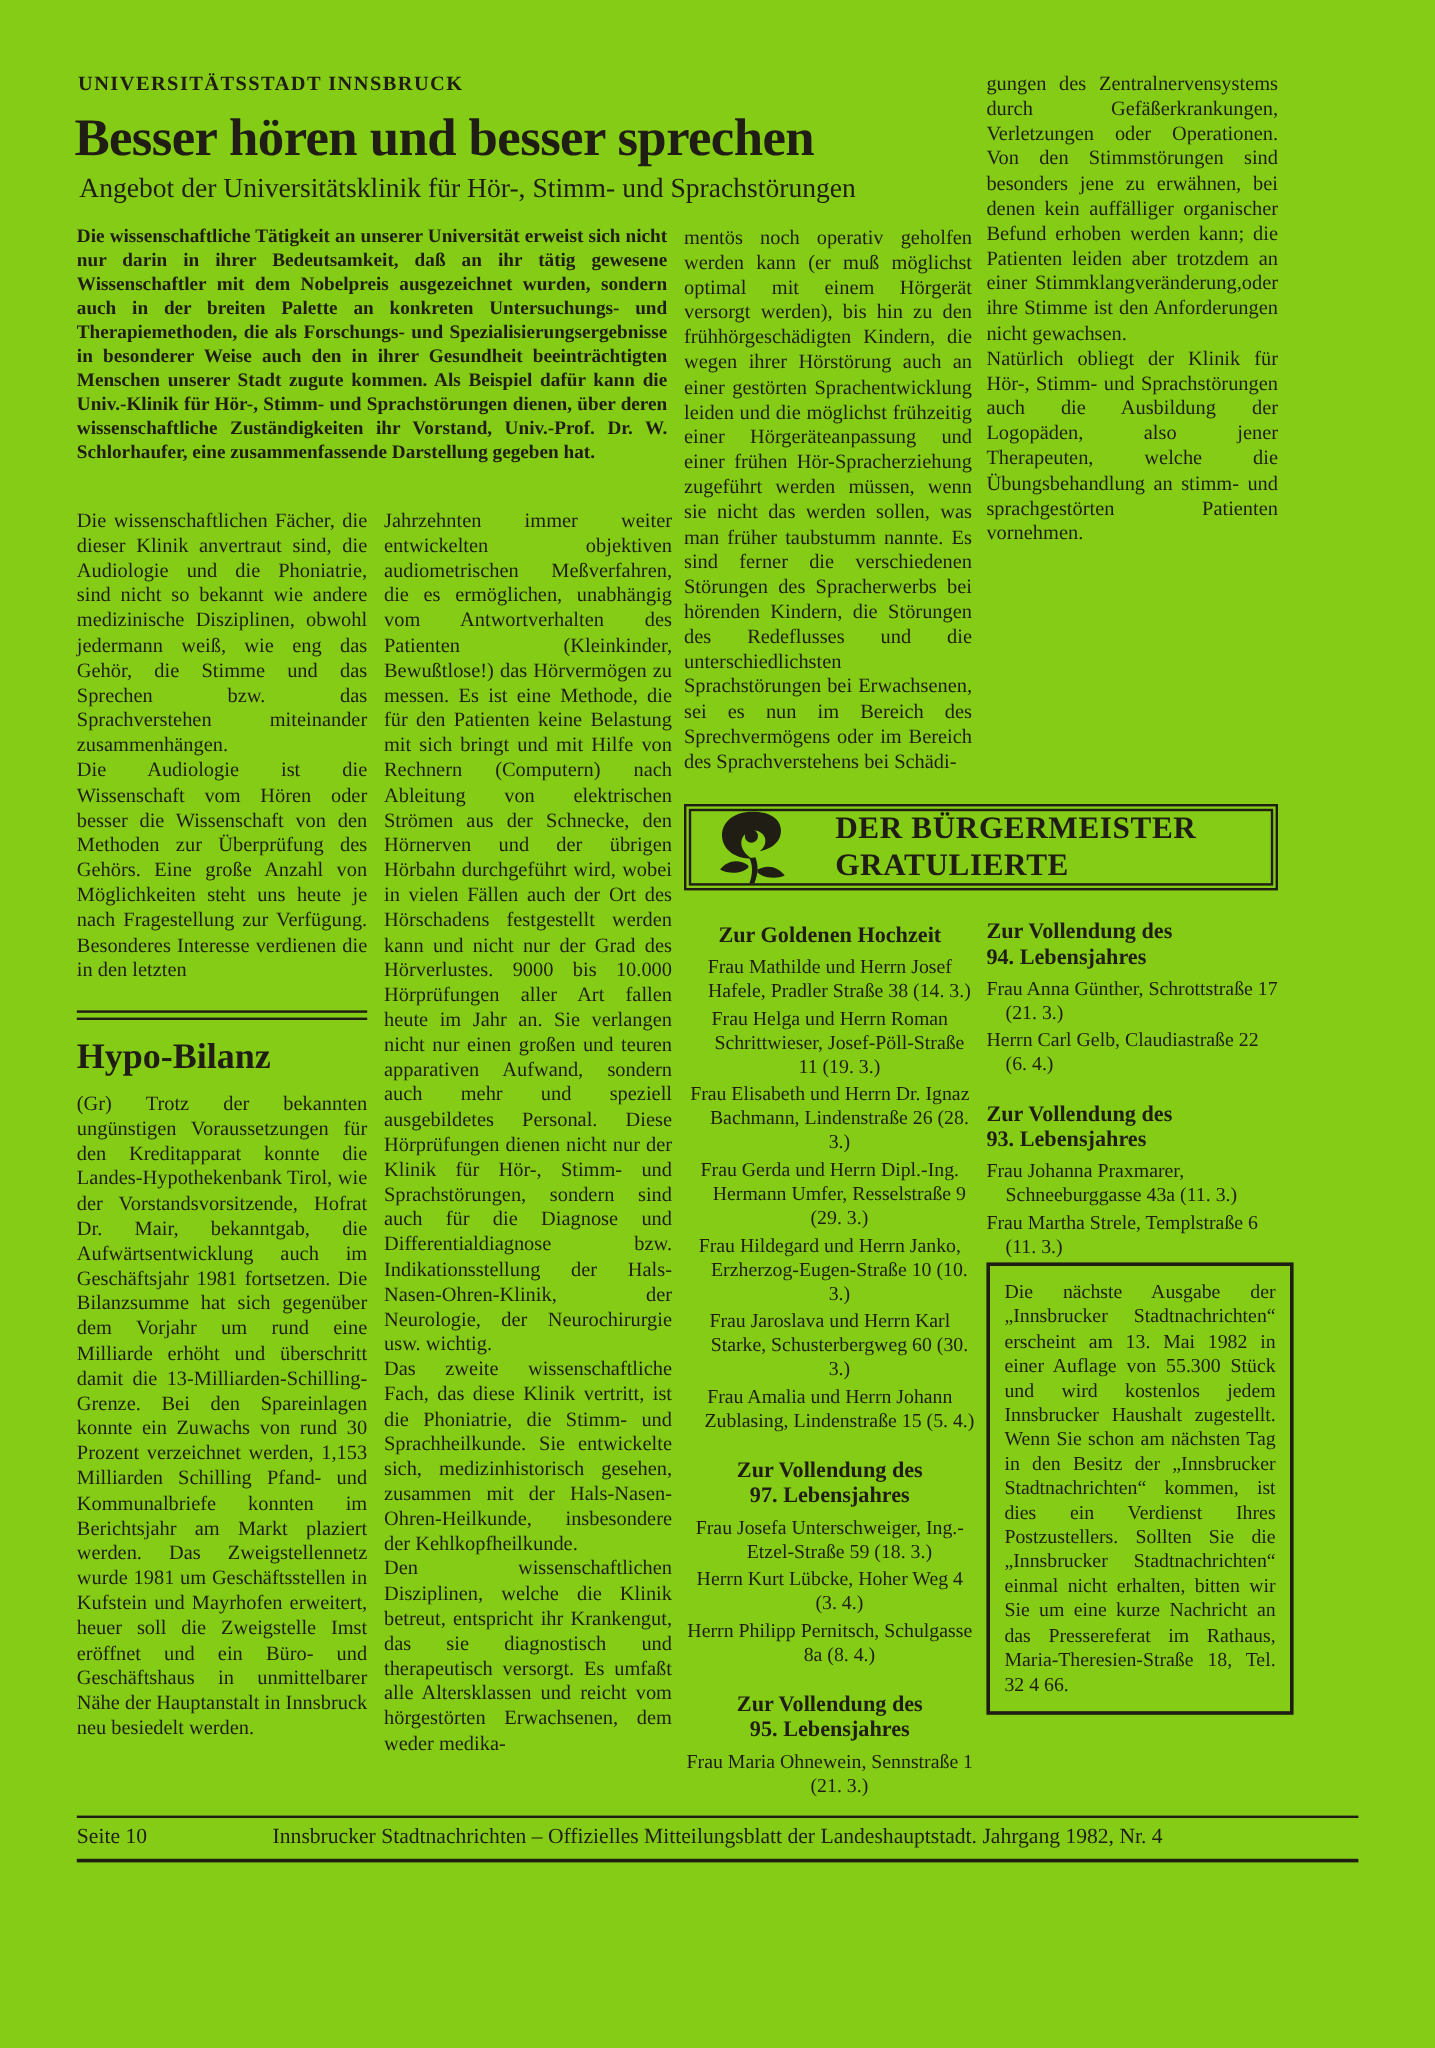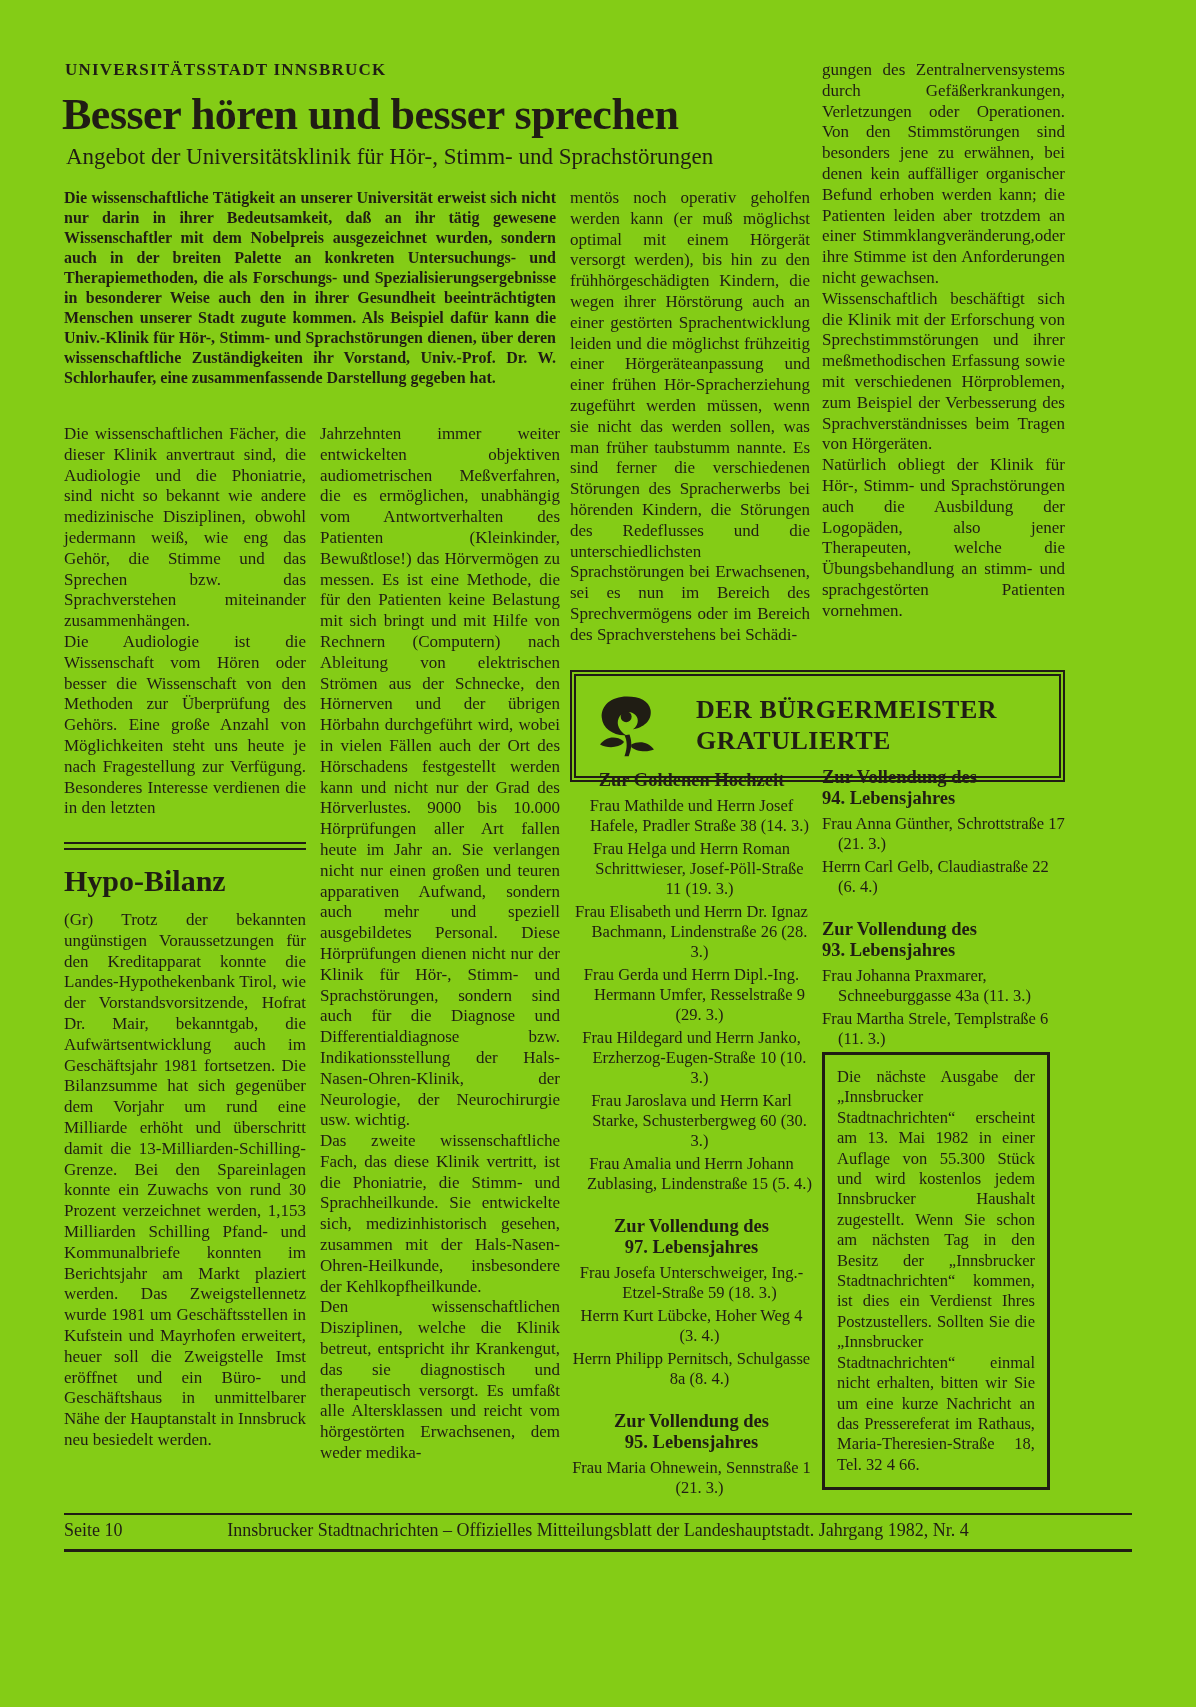--- a/index.html
+++ b/index.html
@@ -60,25 +60,24 @@
     <p>Das zweite wissenschaftliche Fach, das diese Klinik vertritt, ist die Phoniatrie, die Stimm- und Sprachheilkunde. Sie entwickelte sich, medizinhistorisch gesehen, zusammen mit der Hals-Nasen-Ohren-Heilkunde, insbesondere der Kehlkopfheilkunde.</p>
     <p>Den wissenschaftlichen Disziplinen, welche die Klinik betreut, entspricht ihr Krankengut, das sie diagnostisch und therapeutisch versorgt. Es umfaßt alle Altersklassen und reicht vom hörgestörten Erwachsenen, dem weder medika-</p>
   </div>
 
   <div class="abs bodytxt" style="left:570px; top:188px; width:240px;">
     <p>mentös noch operativ geholfen werden kann (er muß möglichst optimal mit einem Hörgerät versorgt werden), bis hin zu den frühhörgeschädigten Kindern, die wegen ihrer Hörstörung auch an einer gestörten Sprachentwicklung leiden und die möglichst frühzeitig einer Hörgeräteanpassung und einer frühen Hör-Spracherziehung zugeführt werden müssen, wenn sie nicht das werden sollen, was man früher taubstumm nannte. Es sind ferner die verschiedenen Störungen des Spracherwerbs bei hörenden Kindern, die Störungen des Redeflusses und die unterschiedlichsten Sprachstörungen bei Erwachsenen, sei es nun im Bereich des Sprechvermögens oder im Bereich des Sprachverstehens bei Schädi-</p>
   </div>
 
   <div class="abs bodytxt" style="left:822px; top:60px; width:243px;">
     <p>gungen des Zentralnervensystems durch Gefäßerkrankungen, Verletzungen oder Operationen. Von den Stimmstörungen sind besonders jene zu erwähnen, bei denen kein auffälliger organischer Befund erhoben werden kann; die Patienten leiden aber trotzdem an einer Stimmklangveränderung,oder ihre Stimme ist den Anforderungen nicht gewachsen.</p>
-    <p>Wissenschaftlich beschäftigt sich die Klinik mit der Erforschung von Sprechstimmstörungen und ihrer meßmethodischen Erfassung sowie mit verschiedenen Hörproblemen, zum Beispiel der Verbesserung des Sprachverständnisses beim Tragen von Hörgeräten.</p>
     <p>Natürlich obliegt der Klinik für Hör-, Stimm- und Sprachstörungen auch die Ausbildung der Logopäden, also jener Therapeuten, welche die Übungsbehandlung an stimm- und sprachgestörten Patienten vornehmen.</p>
   </div>
 
-  <div class="abs gbox" style="left:570px; top:670px; width:495px; height:112px;">
+  <div class="abs gbox" style="left:570px; top:670px; width:495px; height:72px;">
     <span class="rose">
       <svg width="66" height="64" viewBox="0 0 78 76" aria-hidden="true">
         <g fill="#201d14">
           <path d="M39 3 C20 3 8 14 9 28 C10 41 23 50 38 49 C30 44 26 36 29 29 C33 21 43 19 49 25 C54 30 52 38 46 42 C58 40 69 32 67 19 C65 8 54 3 39 3 Z"></path>
           <circle cx="38" cy="27" r="6.5"></circle>
           <path d="M42 48 C45 57 45 63 41 74 L36 74 C40 63 39 55 36 49 Z"></path>
           <path d="M35 56 C25 49 14 51 7 60 C16 65 29 64 35 58 Z"></path>
           <path d="M44 60 C54 55 64 57 71 66 C62 70 49 68 44 63 Z"></path>
         </g>
       </svg>
@@ -119,21 +118,21 @@
       <p class="entry">Herrn Carl Gelb, Claudiastraße 22 (6. 4.)</p>
     </div>
     <div class="congrats-section">
       <h3>Zur Vollendung des
 93. Lebensjahres</h3>
       <p class="entry">Frau Johanna Praxmarer, Schneeburggasse 43a (11. 3.)</p>
       <p class="entry">Frau Martha Strele, Templstraße 6 (11. 3.)</p>
     </div>
   </div>
 
-  <div class="abs notice" style="left:822px; top:1052px; width:228px;">
+  <div class="abs notice" style="left:822px; top:1052px; width:256px;">
     <p>Die nächste Ausgabe der „Innsbrucker Stadtnachrichten“ erscheint am 13. Mai 1982 in einer Auflage von 55.300 Stück und wird kostenlos jedem Innsbrucker Haushalt zugestellt. Wenn Sie schon am nächsten Tag in den Besitz der „Innsbrucker Stadtnachrichten“ kommen, ist dies ein Verdienst Ihres Postzustellers. Sollten Sie die „Innsbrucker Stadtnachrichten“ einmal nicht erhalten, bitten wir Sie um eine kurze Nachricht an das Pressereferat im Rathaus, Maria-Theresien-Straße 18, Tel. 32 4 66.</p>
   </div>
 
   <div class="abs footer-rule" style="left:64px; top:1513px; width:1068px;"></div>
   <div class="abs footer-text" style="left:64px; top:1520px;">Seite 10</div>
   <div class="abs footer-text" style="left:64px; top:1520px; width:1068px; text-align:center;">Innsbrucker Stadtnachrichten – Offizielles Mitteilungsblatt der Landeshauptstadt. Jahrgang 1982, Nr. 4</div>
   <div class="abs footer-rule thick" style="left:64px; top:1549px; width:1068px;"></div>
 
 </div>
 

